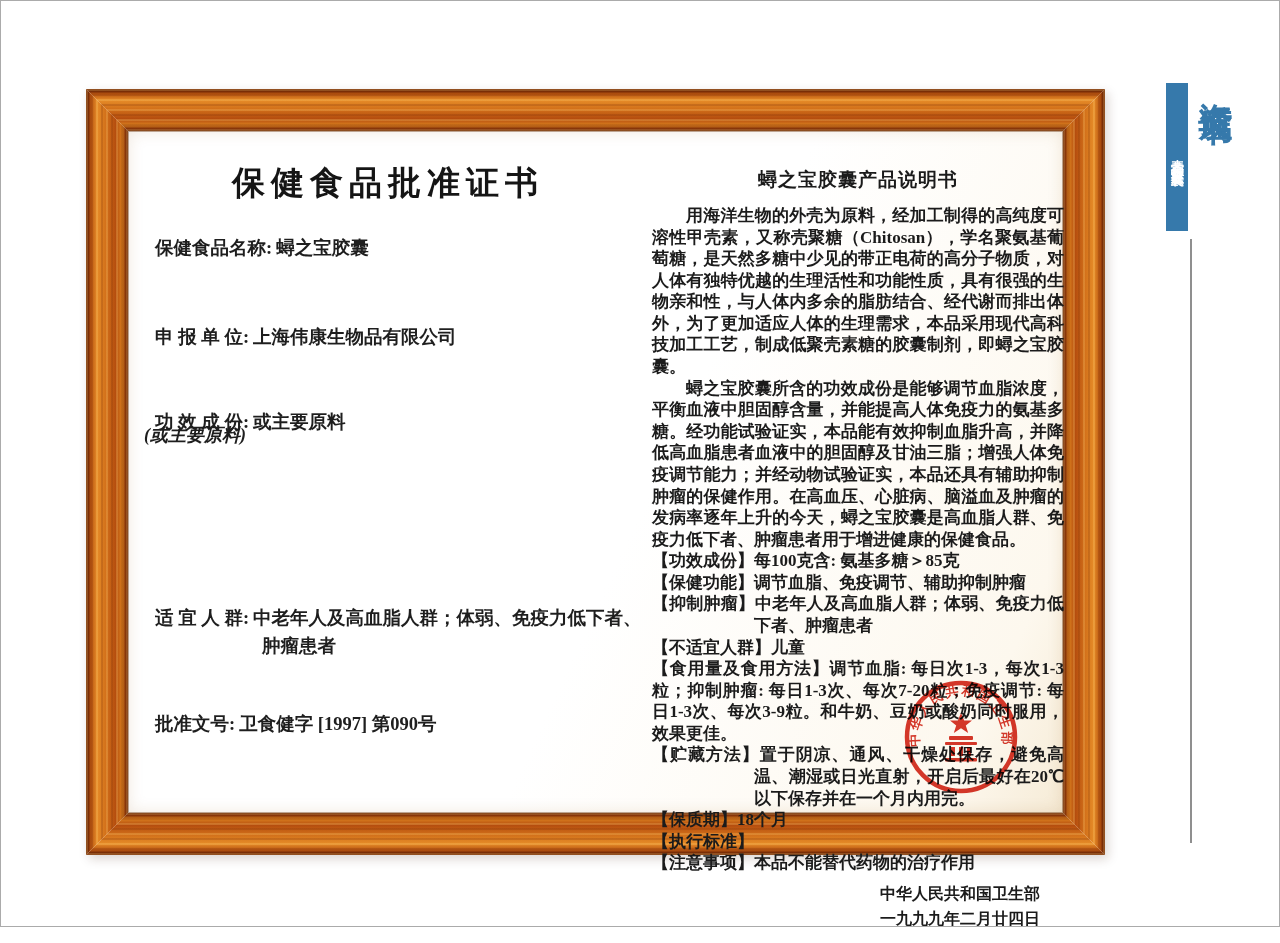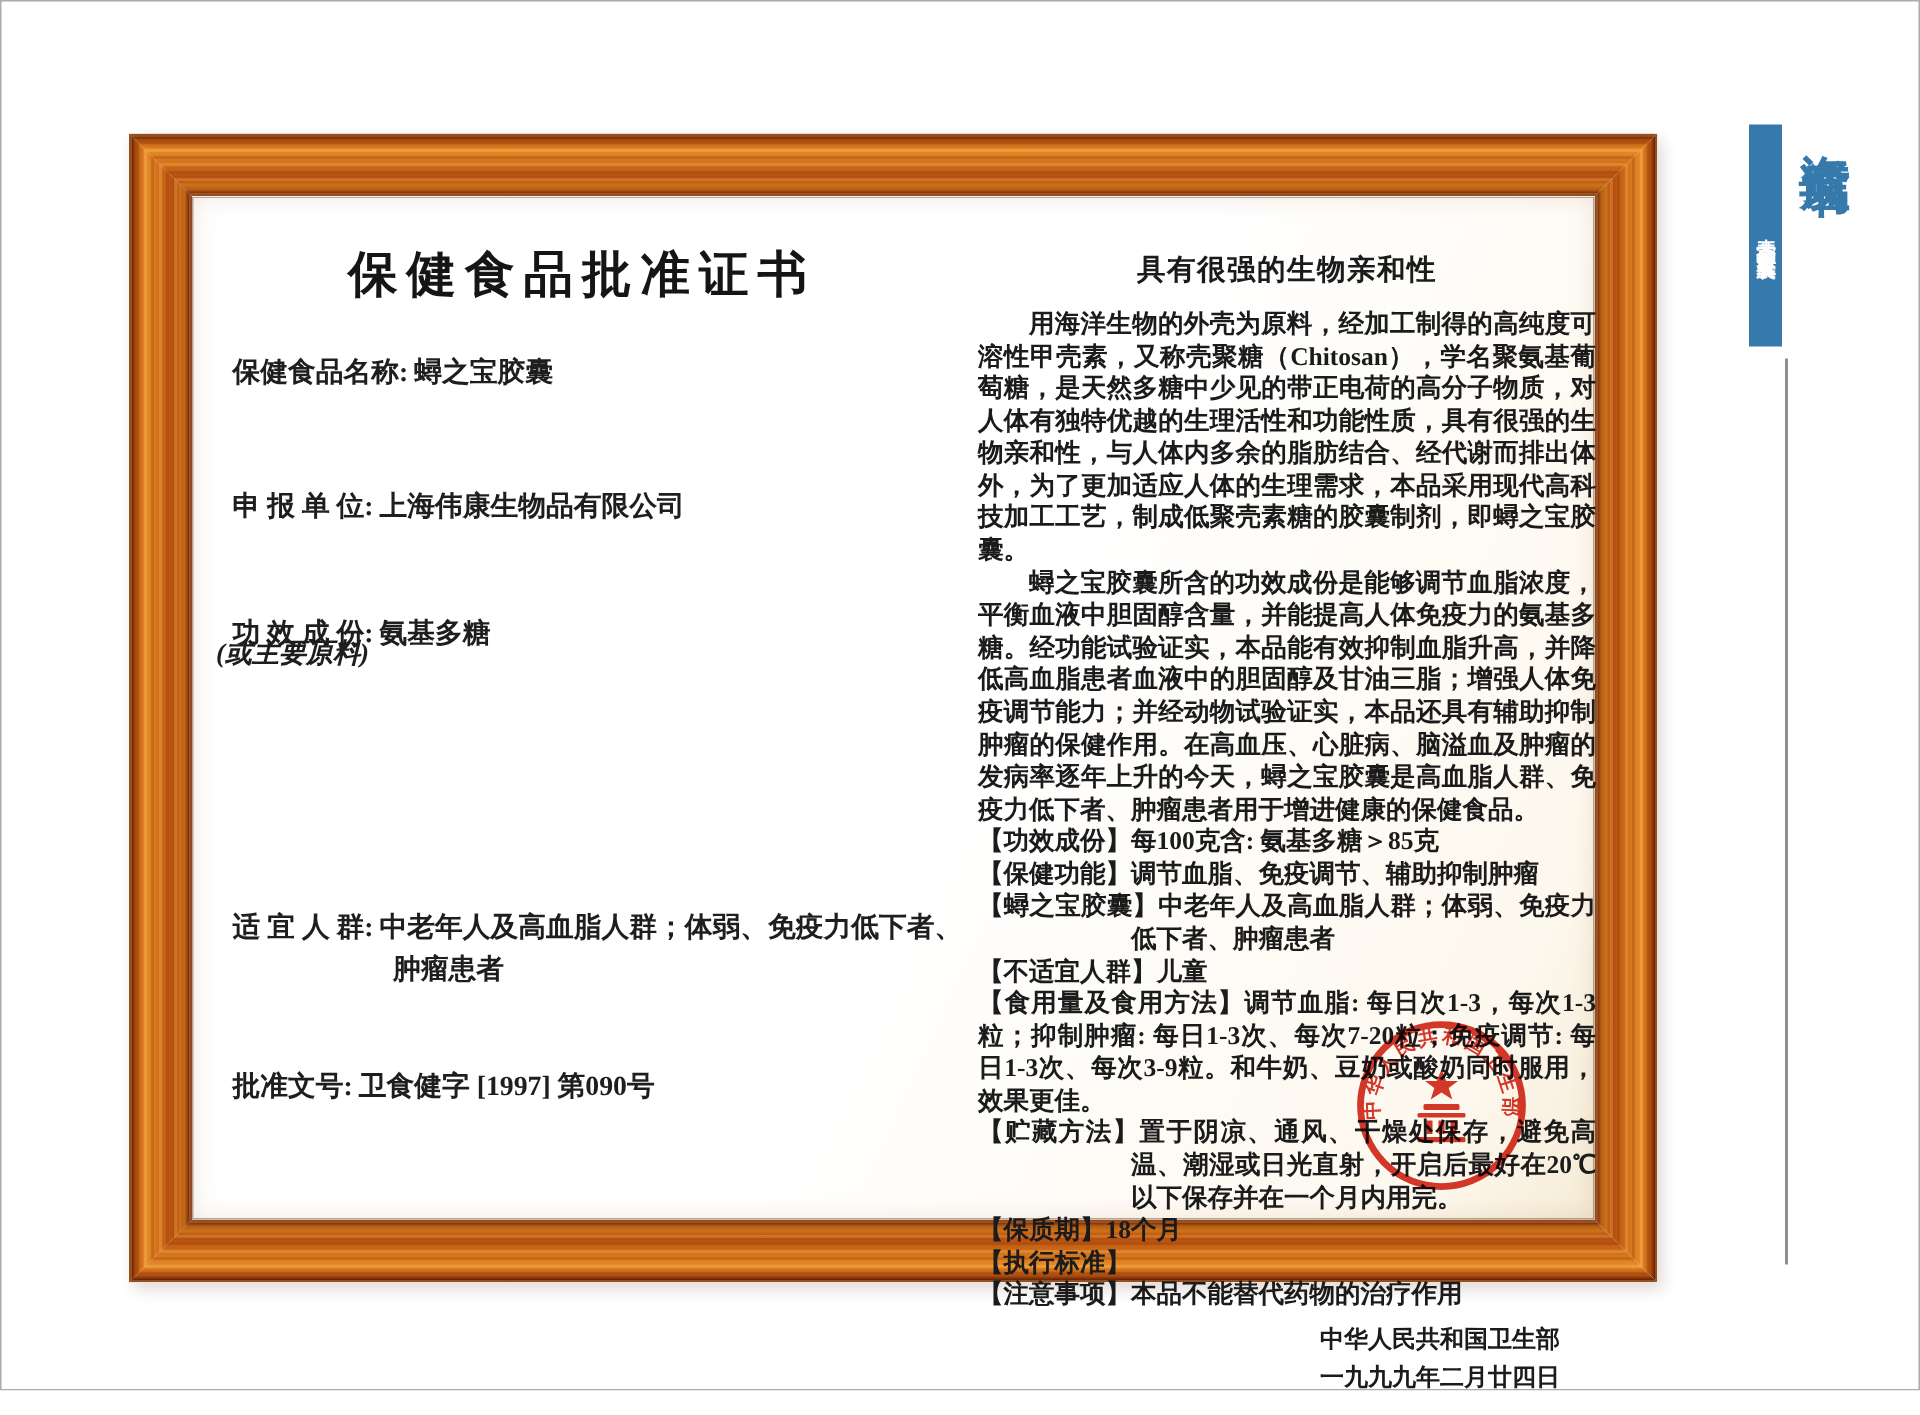--- a/index.html
+++ b/index.html
@@ -77,41 +77,41 @@
 
       <div class="field" style="left:27px;top:104px;">
         <span class="lab">保健食品名称:</span><span>蟳之宝胶囊</span>
       </div>
 
       <div class="field" style="left:27px;top:193px;">
         <span class="lab">申 报 单 位:</span><span>上海伟康生物品有限公司</span>
       </div>
 
       <div class="field" style="left:27px;top:278px;">
-        <span class="lab">功 效 成 份:</span><span>氨基多糖</span>
+        <span class="lab">功 效 成 份:</span><span>或主要原料</span>
       </div>
       <div class="subnote" style="left:16px;top:292px;font-style:italic;">(或主要原料)</div>
 
 
       <div class="field" style="left:27px;top:474px;">
         <span class="lab">适 宜 人 群:</span><span>中老年人及高血脂人群；体弱、免疫力低下者、</span>
       </div>
       <div class="field" style="left:134px;top:502px;">肿瘤患者</div>
 
       <div class="field" style="left:27px;top:580px;">
         <span class="lab">批准文号:</span><span>卫食健字 [1997] 第090号</span>
       </div>
 
       <div class="leaflet">
-        <div class="lf-title">具有很强的生物亲和性</div>
+        <div class="lf-title">蟳之宝胶囊产品说明书</div>
         <p>用海洋生物的外壳为原料，经加工制得的高纯度可溶性甲壳素，又称壳聚糖（Chitosan），学名聚氨基葡萄糖，是天然多糖中少见的带正电荷的高分子物质，对人体有独特优越的生理活性和功能性质，具有很强的生物亲和性，与人体内多余的脂肪结合、经代谢而排出体外，为了更加适应人体的生理需求，本品采用现代高科技加工工艺，制成低聚壳素糖的胶囊制剂，即蟳之宝胶囊。</p>
         <p>蟳之宝胶囊所含的功效成份是能够调节血脂浓度，平衡血液中胆固醇含量，并能提高人体免疫力的氨基多糖。经功能试验证实，本品能有效抑制血脂升高，并降低高血脂患者血液中的胆固醇及甘油三脂；增强人体免疫调节能力；并经动物试验证实，本品还具有辅助抑制肿瘤的保健作用。在高血压、心脏病、脑溢血及肿瘤的发病率逐年上升的今天，蟳之宝胶囊是高血脂人群、免疫力低下者、肿瘤患者用于增进健康的保健食品。</p>
         <div class="item">【功效成份】每100克含: 氨基多糖＞85克</div>
         <div class="item">【保健功能】调节血脂、免疫调节、辅助抑制肿瘤</div>
-        <div class="item hang">【蟳之宝胶囊】中老年人及高血脂人群；体弱、免疫力低下者、肿瘤患者</div>
+        <div class="item hang">【抑制肿瘤】中老年人及高血脂人群；体弱、免疫力低下者、肿瘤患者</div>
         <div class="item">【不适宜人群】儿童</div>
         <div class="item">【食用量及食用方法】调节血脂: 每日次1-3，每次1-3粒；抑制肿瘤: 每日1-3次、每次7-20粒；免疫调节: 每日1-3次、每次3-9粒。和牛奶、豆奶或酸奶同时服用，效果更佳。</div>
         <div class="item hang">【贮藏方法】置于阴凉、通风、干燥处保存，避免高温、潮湿或日光直射，开启后最好在20℃以下保存并在一个月内用完。</div>
         <div class="item">【保质期】18个月</div>
         <div class="item">【执行标准】</div>
         <div class="item">【注意事项】本品不能替代药物的治疗作用</div>
         <div class="sig">
           <div>中华人民共和国卫生部</div>
           <div>一九九九年二月廿四日</div>
         </div>

